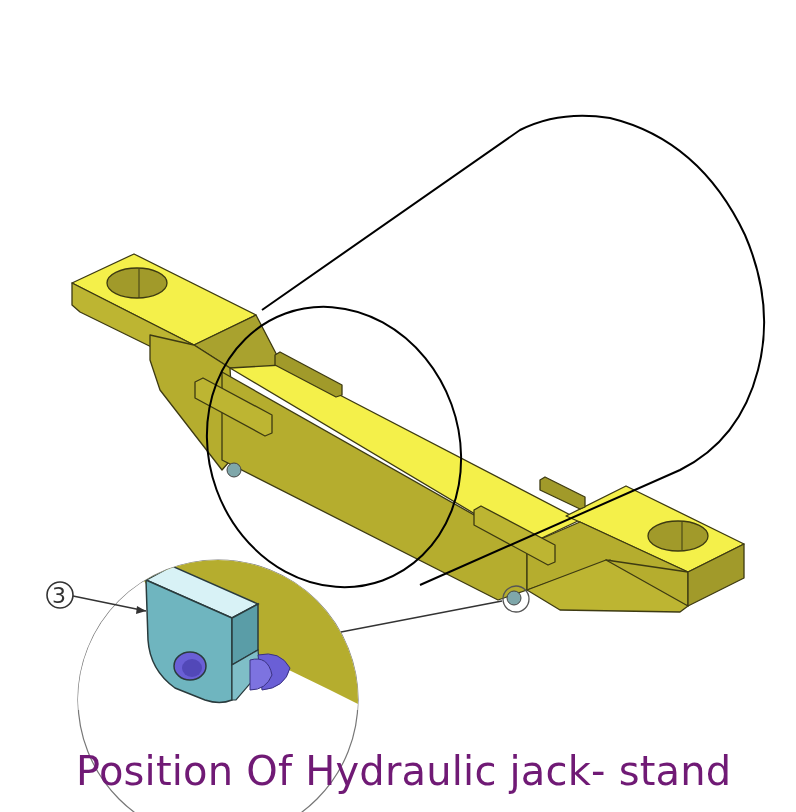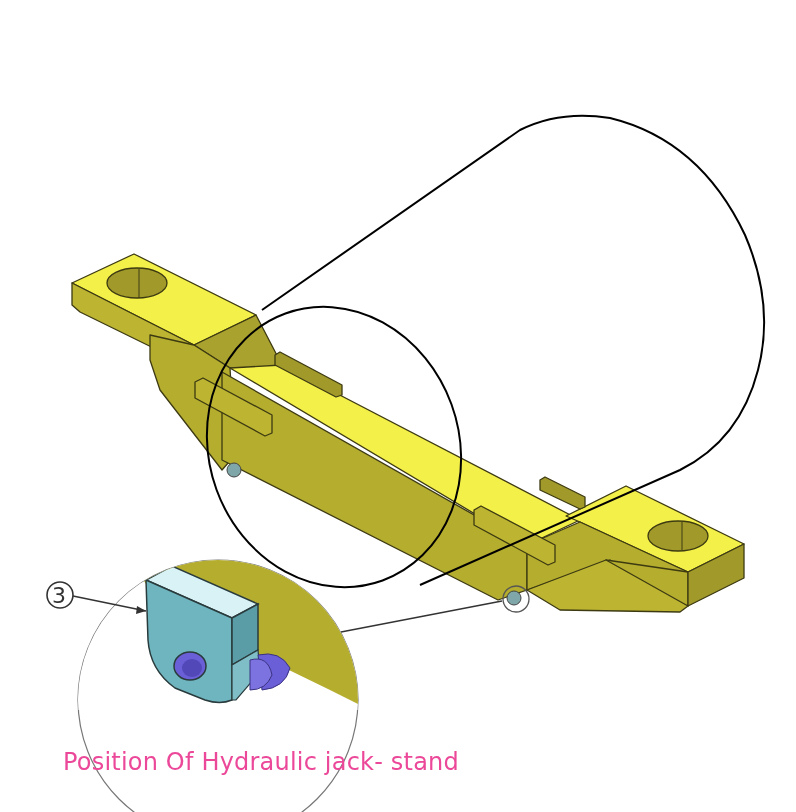--- a/index.html
+++ b/index.html
@@ -1,21 +1,21 @@
 <!DOCTYPE html>
 <html><head>
   <meta charset="utf-8">
   <style>
     html, body { margin: 0; padding: 0; background: #ffffff; }
     body { width: 796px; height: 812px; position: relative; overflow: hidden; }
     #figure { position: absolute; left: 0; top: 0; width: 796px; height: 812px; }
     .caption {
-      position: absolute; left: 63px; top: 748px;
+      position: absolute; left: 76px; top: 748px;
       font-family: "DejaVu Sans", sans-serif;
-      font-size: 24px; color: #ec4899; letter-spacing: 0.2px;
+      font-size: 40px; color: #701a75; letter-spacing: 0.2px;
       white-space: nowrap;
     }
     .callout-num {
       font-family: "DejaVu Sans", sans-serif; font-size: 22px; fill: #333333;
     }
   </style>
 </head>
 <body>
 
 <svg id="figure" viewBox="0 0 796 812" xmlns="http://www.w3.org/2000/svg">

